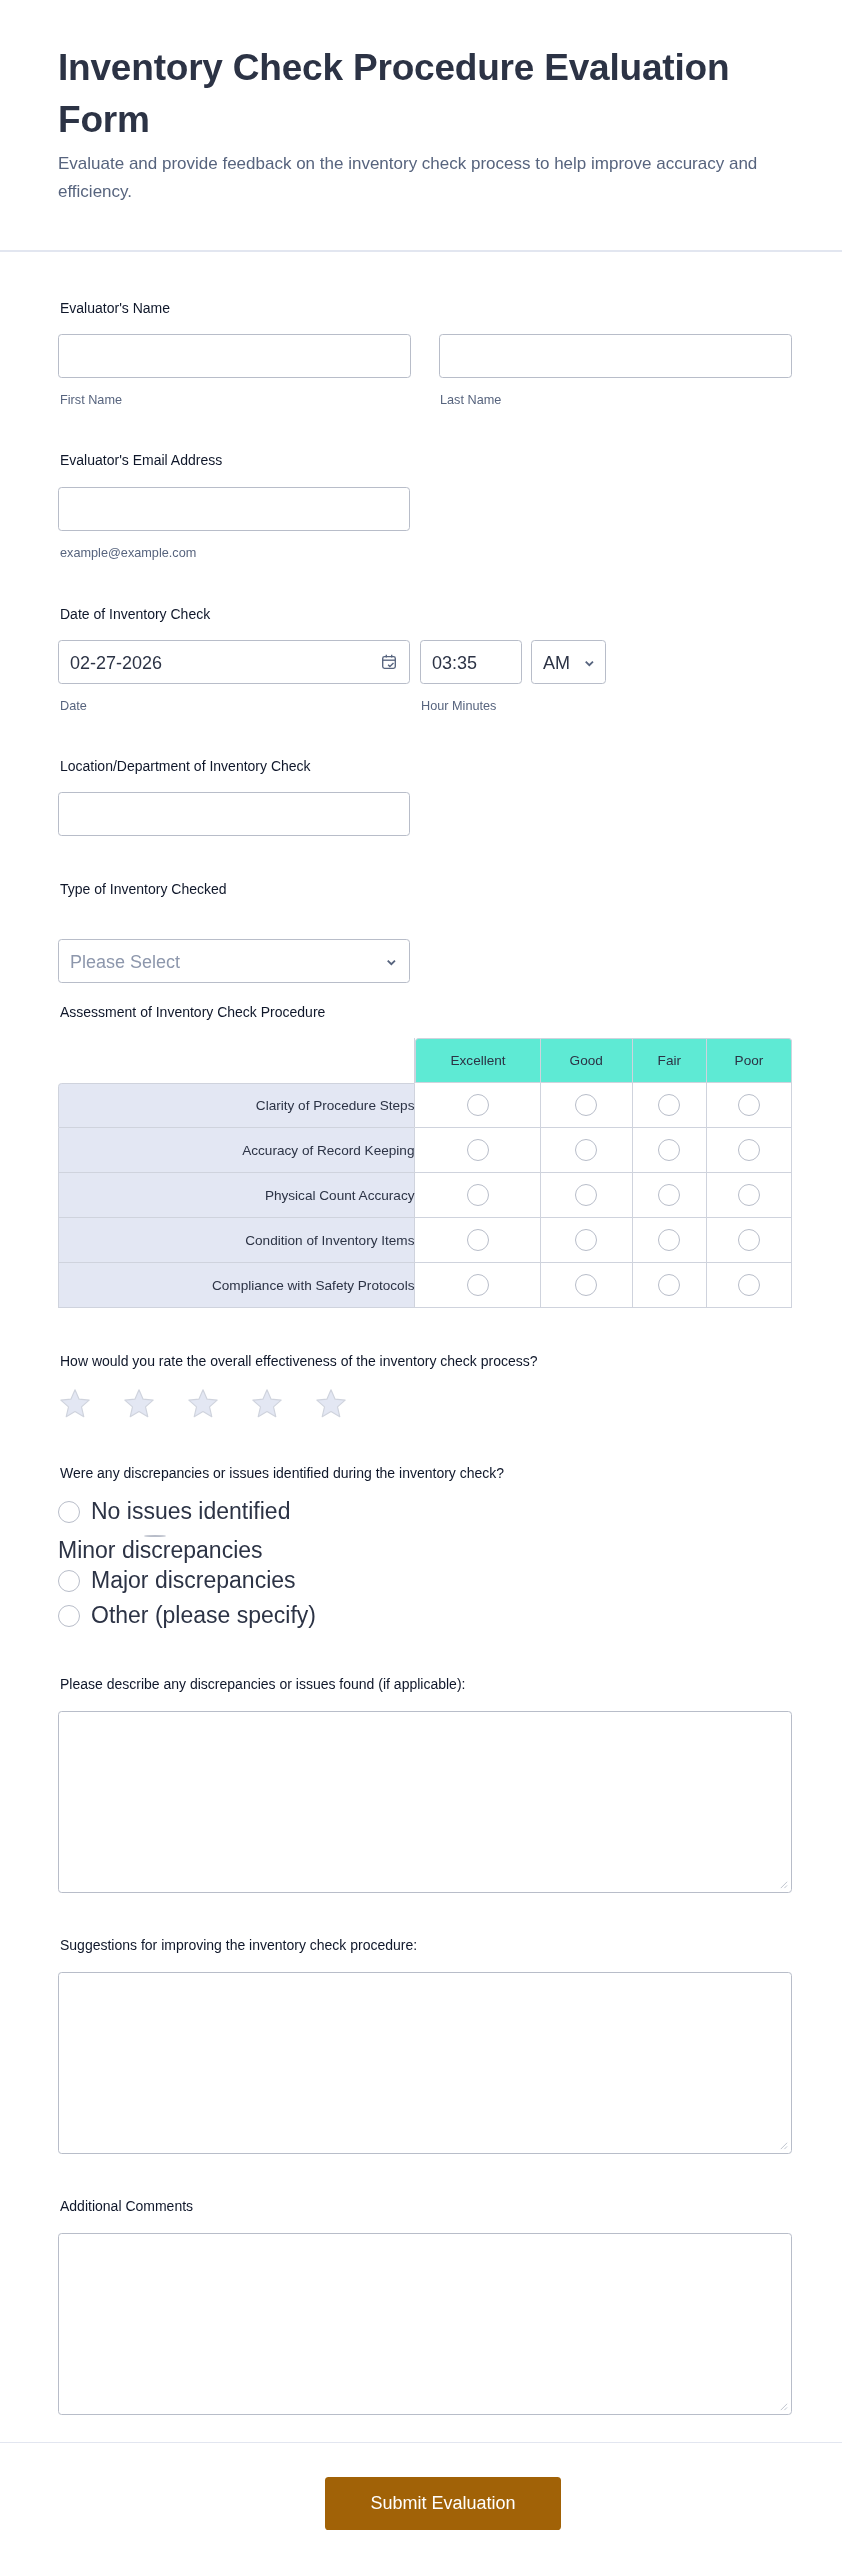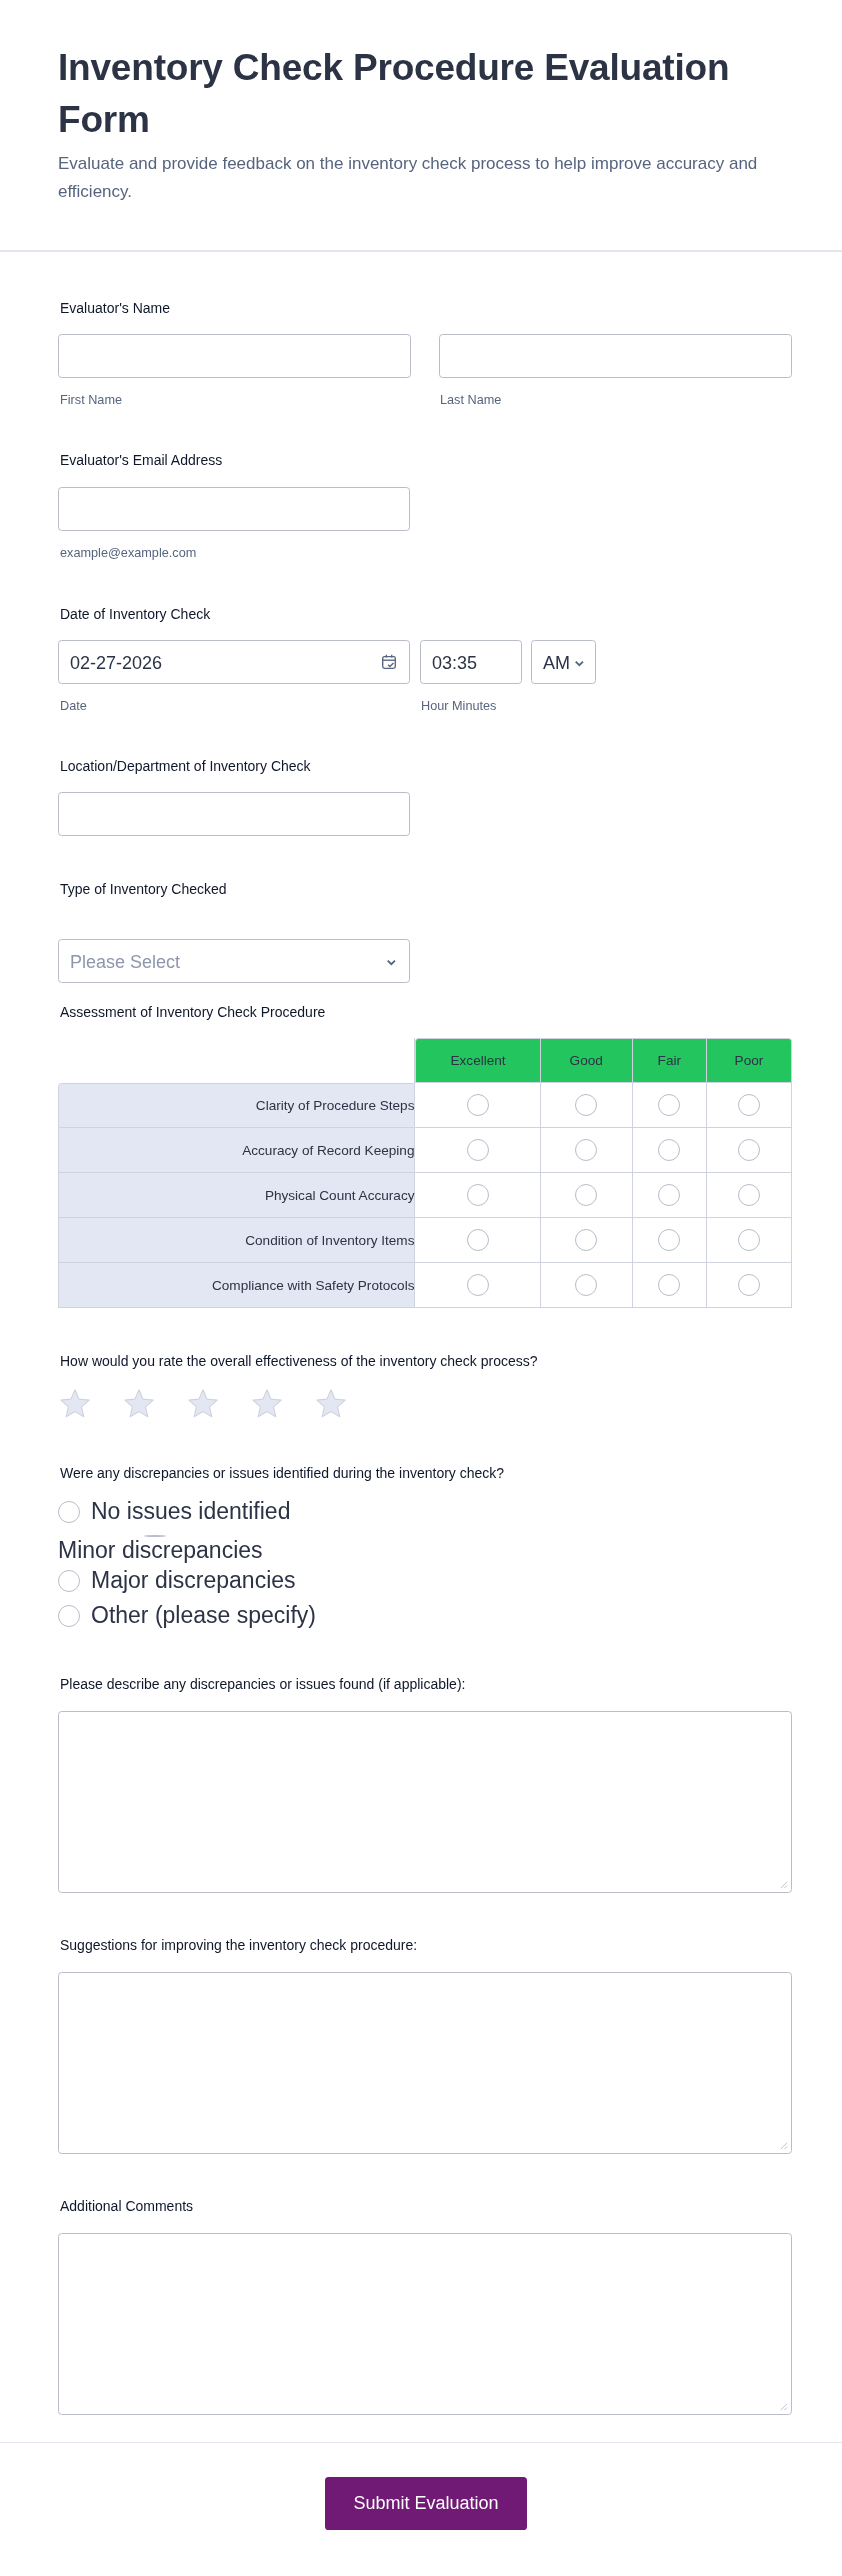--- a/index.html
+++ b/index.html
@@ -10,36 +10,36 @@
   .subtitle { left: 58px; top: 150px; width: 725px; font-size: 17px; line-height: 28px; color: #57647e; }
   .divider { left: 0; width: 843px; height: 1.8px; background: #e2e6f0; }
   .label { left: 60px; font-size: 14px; color: #0f172a; line-height: 22px; }
   .sublabel { font-size: 12.7px; color: #57647e; line-height: 16.3px; }
   .input { background: #fff; border: 1.4px solid #b8bdc9; border-radius: 3.6px; height: 44px; }
   .input-text { position: absolute; left: 11px; top: 11px; font-size: 18px; color: #2c3345; line-height: 22px; }
   .placeholder { color: #8d97ac; }
   .icon { position: absolute; }
   table.matrix { position: absolute; left: 58px; top: 1038px; border-collapse: separate; border-spacing: 0; width: 734px; }
   table.matrix th, table.matrix td { border-right: 0.9px solid #cfd3dd; border-bottom: 0.9px solid #cfd3dd; }
-  table.matrix th { height: 45px; background: #22c55e; font-weight: 400; font-size: 13.6px; color: #2c3345; text-align: center; border-top: 0.9px solid #cfd3dd; }
+  table.matrix th { height: 45px; background: #5eead4; font-weight: 400; font-size: 13.6px; color: #2c3345; text-align: center; border-top: 0.9px solid #cfd3dd; }
   table.matrix th.blank { background: transparent; border: none; border-right: 0.9px solid #cfd3dd; }
   table.matrix th.first { border-left: 0.9px solid #cfd3dd; border-top-left-radius: 3.6px; }
   table.matrix th.last { border-top-right-radius: 3.6px; }
   table.matrix td { height: 45px; text-align: center; background: #fff; }
   table.matrix td.rowlabel { background: #e3e7f3; text-align: right; padding-left: 13.6px; font-size: 13.6px; color: #2c3345; border-left: 0.9px solid #cfd3dd; width: 357px; }
   table.matrix tr.firstrow td.rowlabel { border-top: 0.9px solid #cfd3dd; border-top-left-radius: 3.6px; }
   .radio { display: inline-block; width: 22px; height: 22px; border: 1.4px solid #b8bdc9; border-radius: 50%; background: #fff; vertical-align: middle; cursor: pointer; }
   .stars { left: 58px; top: 1387px; display: flex; gap: 30px; }
   .star { width: 34px; height: 34px; cursor: pointer; }
   .option { left: 58px; display: flex; align-items: center; height: 23.6px; cursor: pointer; }
   .option .radio { margin-right: 11px; }
   .option span.txt { font-size: 23px; color: #2c3345; }
   .textarea { background: #fff; border: 1.4px solid #b8bdc9; border-radius: 3.6px; width: 734px; height: 182px; left: 58px; }
   .resize { position: absolute; right: 2.7px; bottom: 2.7px; width: 9px; height: 9px; }
-  .submit { left: 325px; top: 2477px; width: 202px; height: 53px; background: #701a75; border-radius: 3.6px; color: #fff; font-size: 18px; display: flex; align-items: center; justify-content: center; cursor: pointer; border: none; font-family: "Liberation Sans", sans-serif; }
+  .submit { left: 325px; top: 2477px; width: 236px; height: 53px; background: #a16207; border-radius: 3.6px; color: #fff; font-size: 18px; display: flex; align-items: center; justify-content: center; cursor: pointer; border: none; font-family: "Liberation Sans", sans-serif; }
 </style>
 </head>
 <body>
 
 <h1 class="abs title">Inventory Check Procedure Evaluation Form</h1>
 <p class="abs subtitle">Evaluate and provide feedback on the inventory check process to help improve accuracy and efficiency.</p>
 <div class="abs divider" style="top:250px;"></div>
 
 <label class="abs label" style="top:297px;">Evaluator's Name</label>
 <div class="abs input" style="left:58px; top:334px; width:353px;">
@@ -66,21 +66,21 @@
       <line x1="3" y1="8" x2="17" y2="8"></line>
       <line x1="7" y1="2" x2="7" y2="5"></line>
       <line x1="13" y1="2" x2="13" y2="5"></line>
       <polyline points="9,13 11,15 15,11"></polyline>
     </svg>
   </span>
 </div>
 <div class="abs input" style="left:420px; top:640px; width:102px;">
   <span class="input-text">03:35</span>
 </div>
-<div class="abs input" style="left:531px; top:640px; width:65px;">
+<div class="abs input" style="left:531px; top:640px; width:75px;">
   <span class="input-text">AM</span>
   <span class="icon" style="right:9px; top:15.4px;">
     <svg width="12.7" height="12.7" viewBox="0 0 14 14" fill="none" stroke="#57647e" stroke-width="2">
         <polyline points="3,5 7,9 11,5"></polyline>
       </svg>
   </span>
 </div>
 <span class="abs sublabel" style="left:60px; top:698px;">Date</span>
 <span class="abs sublabel" style="left:421px; top:698px;">Hour Minutes</span>
 

